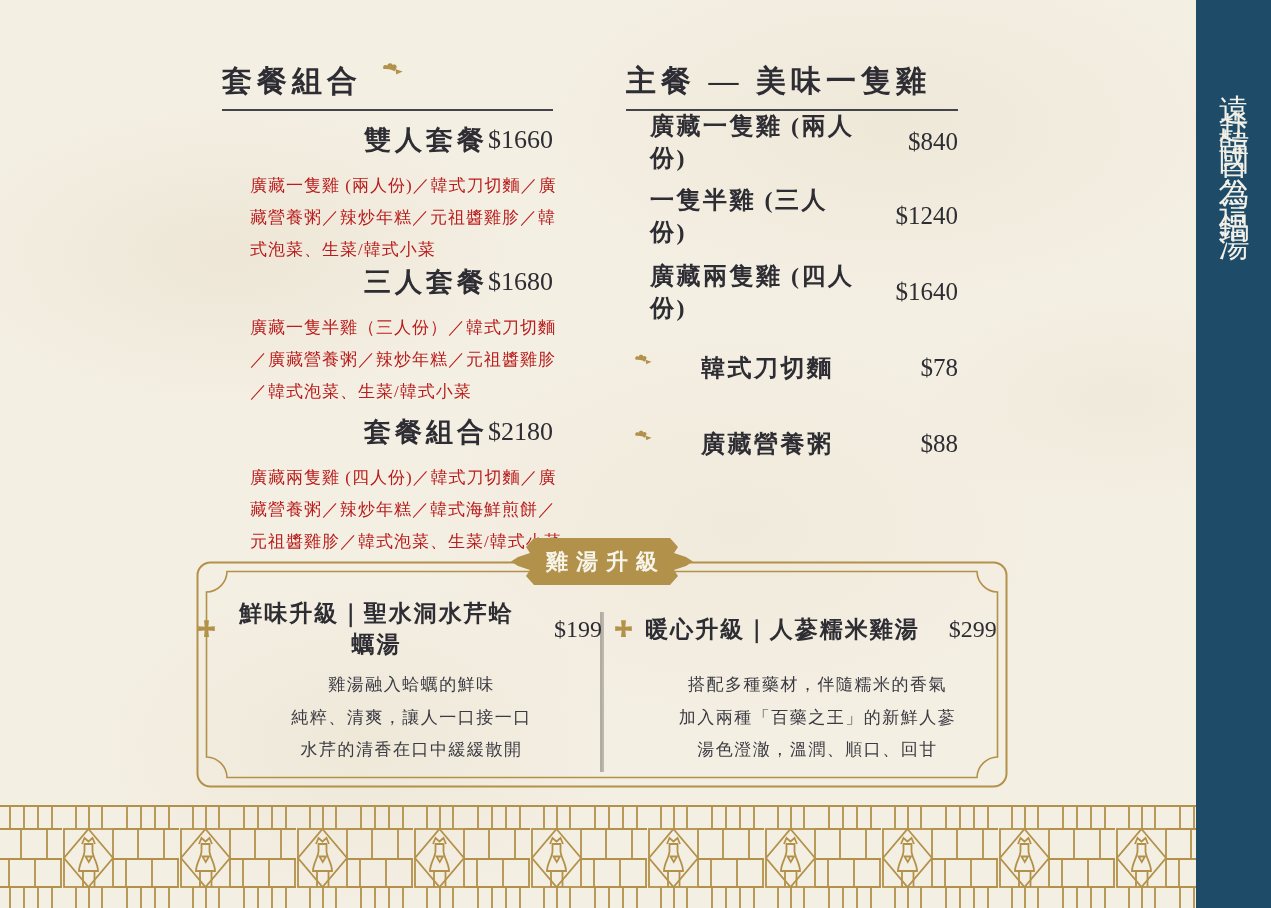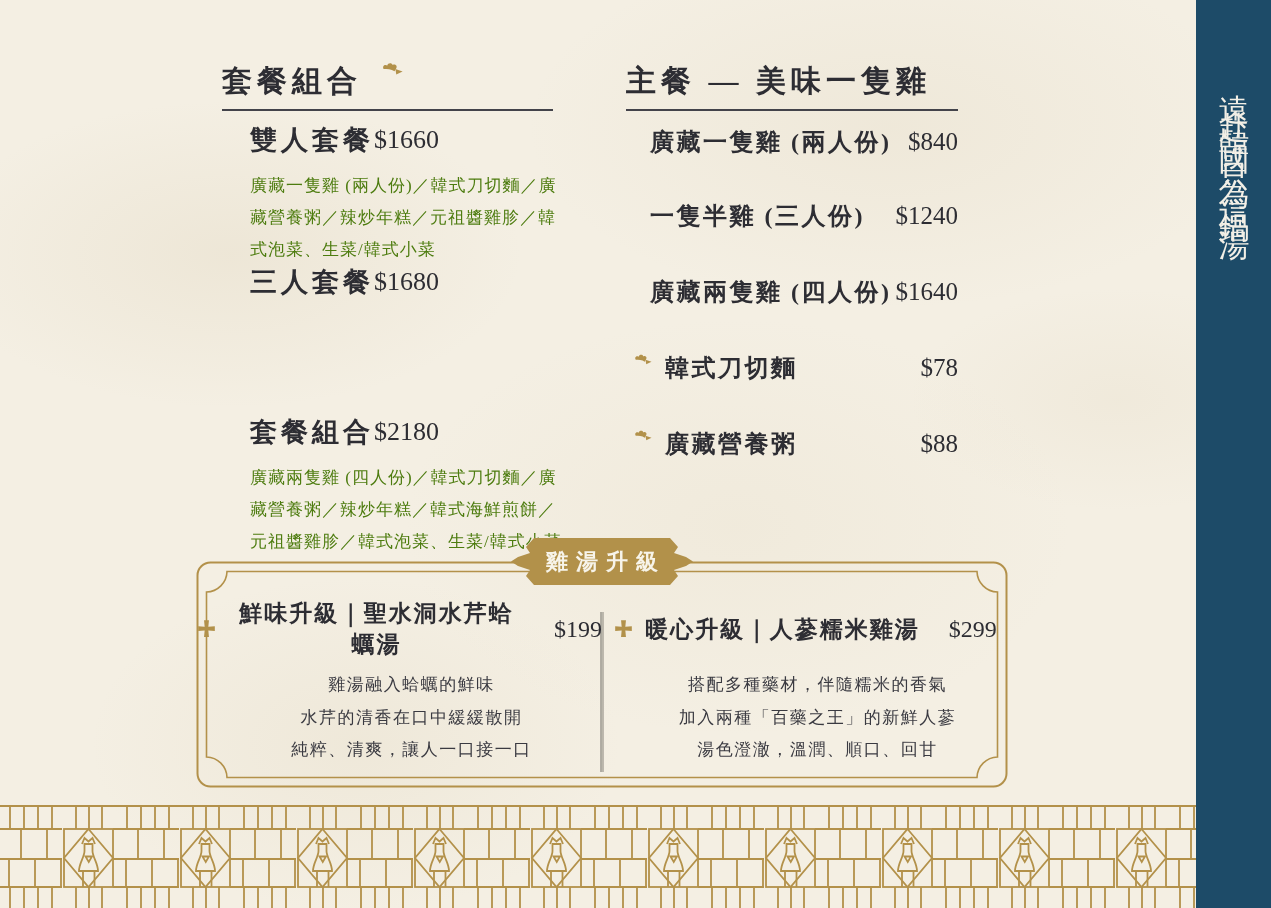--- a/index.html
+++ b/index.html
@@ -18,29 +18,29 @@
   .col{position:absolute;top:64px;}
   .col-left{left:222px;width:331px;}
   .col-right{left:626px;width:332px;height:420px;}
   .sec-head{display:flex;align-items:center;gap:10px;
             border-bottom:2px solid #43434a;padding-bottom:12px;height:33px;}
   .sec-title{font-size:30px;font-weight:600;letter-spacing:5px;color:#2d2d33;line-height:32px;}
   .head-icon{width:36px;height:36px;margin-top:-3px;}
 
   .set-block{position:absolute;left:0;width:331px;}
   .sb-1{top:58px}.sb-2{top:200px}.sb-3{top:350px}
-  .set-row{display:flex;justify-content:flex-start;align-items:center;
+  .set-row{display:flex;justify-content:flex-end;align-items:center;
            padding-left:28px;height:36px;}
   .set-name{font-size:27px;font-weight:600;letter-spacing:4px;color:#2d2d33;}
   .set-price{font-size:26px;color:#2d2d33;}
   .set-desc{margin:12px 0 0 28px;width:318px;font-size:17px;line-height:32px;
-            letter-spacing:1px;color:#4d7c0f;}
+            letter-spacing:1px;color:#b91c1c;}
 
   .main-row{position:absolute;left:0;width:332px;height:44px;
-            display:flex;align-items:center;}
+            display:flex;align-items:center;gap:36px;}
   .mr-0{top:56px}.mr-1{top:130px}.mr-2{top:206px}.mr-3{top:282px}.mr-4{top:358px}
   .main-row.plain{padding-left:24px;width:308px;}
   .main-name{font-size:24px;font-weight:600;letter-spacing:2.5px;color:#2d2d33;}
   .main-price{margin-left:auto;font-size:25px;color:#2d2d33;text-align:center;}
   .row-icon{width:30px;height:30px;margin-right:9px;flex:0 0 auto;}
 
   
   .upgrade-box{position:absolute;left:196px;top:561px;width:812px;height:227px;}
   .frame-svg{position:absolute;inset:0;}
   .badge{position:absolute;left:50%;top:-24px;transform:translateX(-50%);
@@ -101,20 +101,21 @@
         <span class="set-price">$1660</span>
       </div>
       <div class="set-desc">廣藏一隻雞 (兩人份)／韓式刀切麵／廣藏營養粥／辣炒年糕／元祖醬雞胗／韓式泡菜、生菜/韓式小菜</div>
     </div>
 
     <div class="set-block sb-2">
       <div class="set-row">
         <span class="set-name">三人套餐</span>
         <span class="set-price">$1680</span>
       </div>
+      <div class="set-desc">廣藏一隻半雞（三人份）／韓式刀切麵／廣藏營養粥／辣炒年糕／元祖醬雞胗／韓式泡菜、生菜/韓式小菜</div>
     </div>
 
     <div class="set-block sb-3">
       <div class="set-row">
         <span class="set-name">套餐組合</span>
         <span class="set-price">$2180</span>
       </div>
       <div class="set-desc">廣藏兩隻雞 (四人份)／韓式刀切麵／廣藏營養粥／辣炒年糕／韓式海鮮煎餅／元祖醬雞胗／韓式泡菜、生菜/韓式小菜</div>
     </div>
   </section>
@@ -171,22 +172,22 @@
       <div class="option">
         <div class="opt-title">
           <svg class="plus-icon">
               <use href="#plus"></use>
             </svg>
           <span class="opt-name">鮮味升級｜聖水洞水芹蛤蠣湯</span>
           <span class="opt-price">$199</span>
         </div>
         <div class="opt-desc">
           <div>雞湯融入蛤蠣的鮮味</div>
+          <div>純粹、清爽，讓人一口接一口</div>
           <div>水芹的清香在口中緩緩散開</div>
-          <div>純粹、清爽，讓人一口接一口</div>
         </div>
       </div>
       <div class="option">
         <div class="opt-title">
           <svg class="plus-icon">
               <use href="#plus"></use>
             </svg>
           <span class="opt-name">暖心升級｜人蔘糯米雞湯</span>
           <span class="opt-price">$299</span>
         </div>

